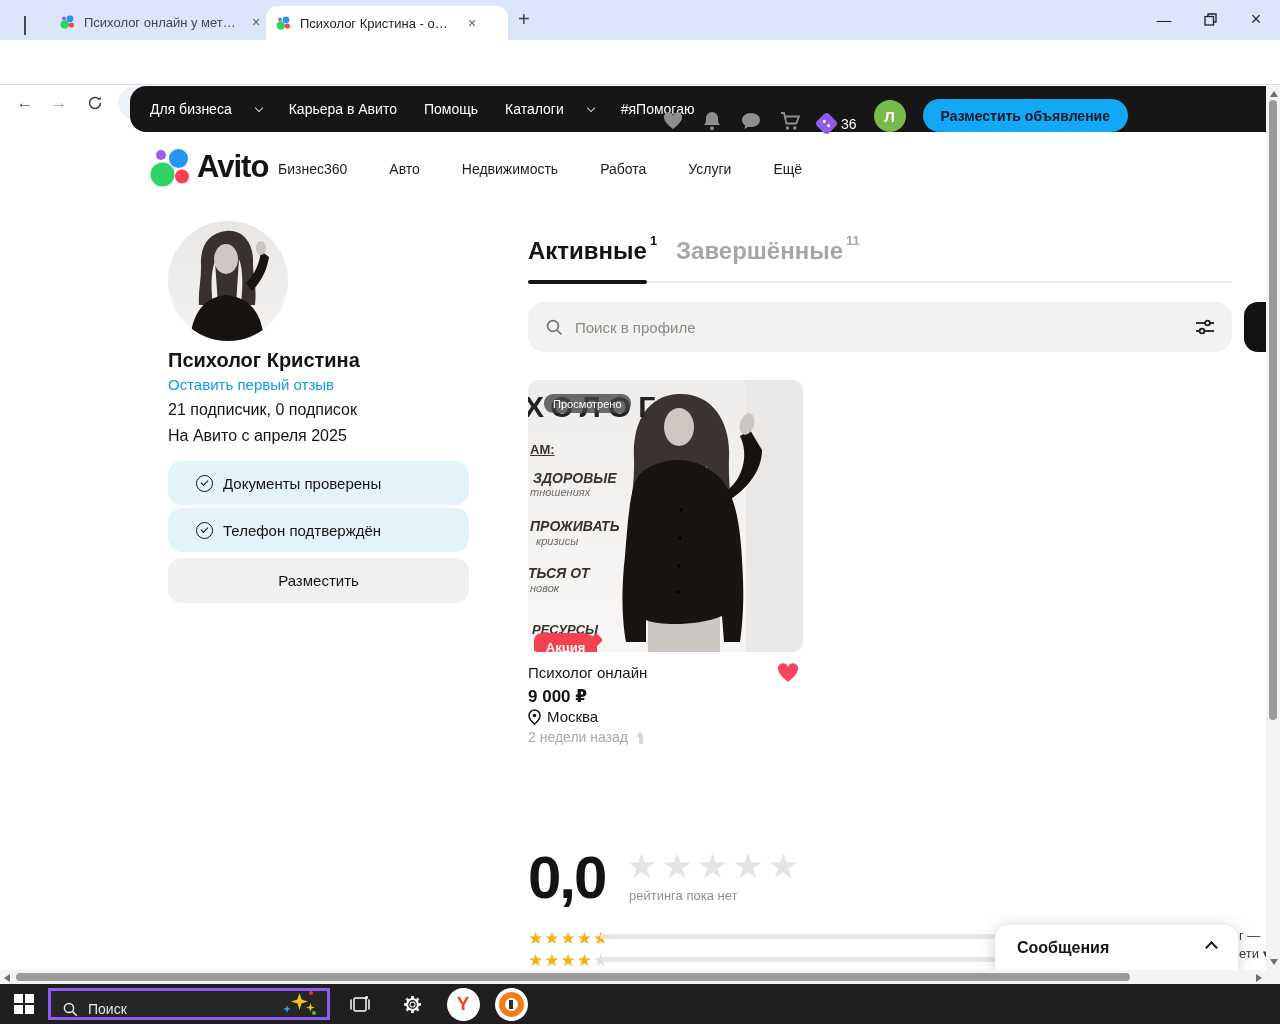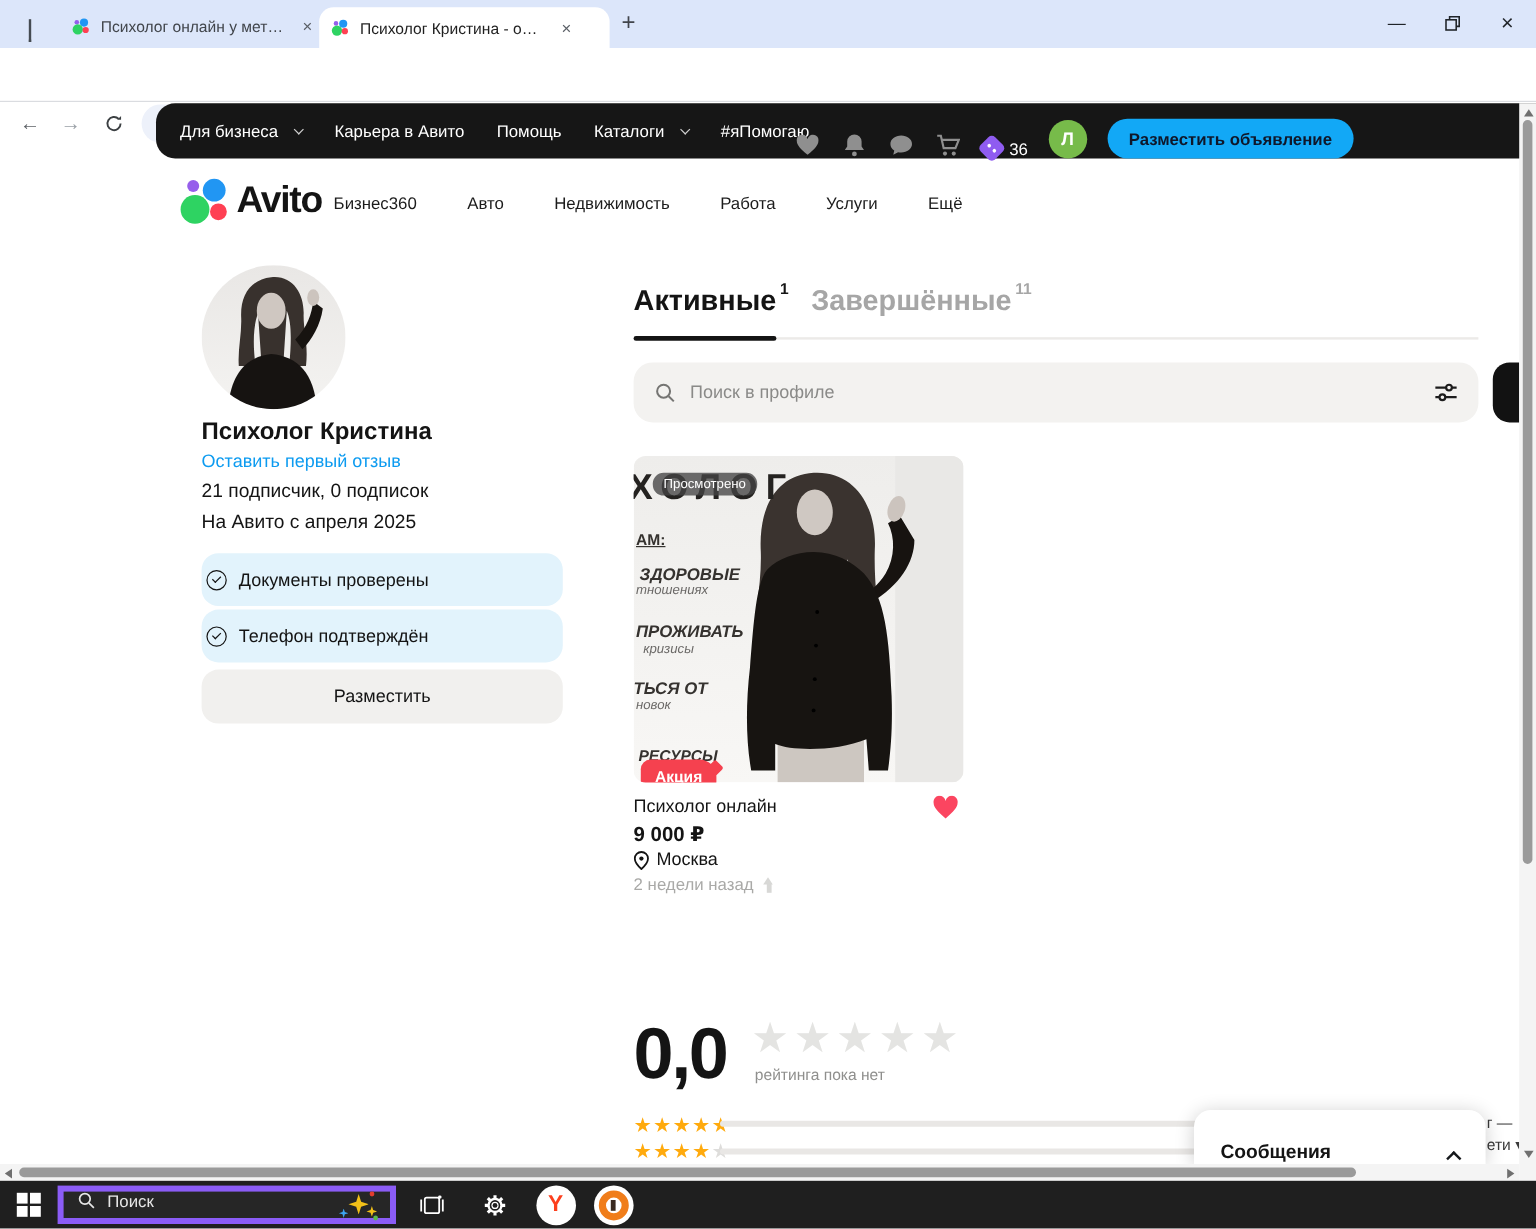--- a/index.html
+++ b/index.html
@@ -21,40 +21,40 @@
   .winbtn{position:absolute;top:0;width:46px;height:38px;display:flex;align-items:center;justify-content:center;font-size:15px;color:#1f2328}
   .toolbar{position:absolute;left:0;top:40px;width:1280px;height:45px;background:#fff;border-bottom:1px solid #dadce0}
   .navic{position:absolute;top:50px;width:26px;height:26px;display:flex;align-items:center;justify-content:center;font-size:17px;color:#5f6368;border-radius:50%}
   .omnibox{position:absolute;left:118px;top:47px;width:1022px;height:32px;border-radius:16px;background:#edf1fa;display:flex;align-items:center;padding:0 12px;gap:9px}
   .urltext{flex:1;font-size:13.5px;color:#3c4043;white-space:nowrap;overflow:hidden}
   .fav{width:16px;height:16px;flex:0 0 auto}
 
   
   .siteheader{position:absolute;left:130px;top:86px;width:1150px;height:46px;background:#161616;border-radius:16px 0 0 16px;color:#fff}
   .sh-nav{position:absolute;left:20px;top:0;height:46px;display:flex;align-items:center;gap:27px;font-size:14px}
-  .sh-nav .itm{display:flex;align-items:center;gap:14px;cursor:pointer;white-space:nowrap}
+  .sh-nav .itm{display:flex;align-items:center;gap:24px;cursor:pointer;white-space:nowrap}
   .sh-nav .c{width:6px;height:6px;border-right:1.6px solid #cfcfcf;border-bottom:1.6px solid #cfcfcf;transform:rotate(45deg);margin-top:-3px}
   .sh-right{position:absolute;right:152px;top:0;height:46px;display:flex;align-items:flex-end;gap:17px}
   .ghost-ic{width:22px;height:22px;display:flex;align-items:center;justify-content:center}
   .bonus{display:flex;align-items:center;gap:6px;font-size:14px;color:#fff}
   .bonus .dj{width:17px;height:17px;background:#8f5cf0;border-radius:4px;transform:rotate(45deg);position:relative}
   .bonus .dj::before,.bonus .dj::after{content:"";position:absolute;width:3px;height:3px;border-radius:50%;background:#fff;left:4px;top:7px}
   .bonus .dj::after{left:10px}
   .avatar-mini{width:32px;height:32px;border-radius:50%;background:#77bb4a;color:#fff;font-size:15px;font-weight:700;display:flex;align-items:center;justify-content:center}
   .cta{height:33px;padding:0 18px;border-radius:17px;background:#12a8f6;color:#0f172a;font-size:14px;font-weight:700;display:flex;align-items:center;border:none;cursor:pointer}
 
   
   .brandtext{position:absolute;left:197px;top:149px;font-size:31px;font-weight:800;letter-spacing:-1px;color:#141414}
   .brandlinks{position:absolute;left:278px;top:161px;display:flex;gap:42px;font-size:14px;color:#1c1c1c}
 
   
   .pfname{position:absolute;left:168px;top:349px;font-size:20px;font-weight:700;color:#141414}
   .pflink{position:absolute;left:168px;top:376px;font-size:15px;color:#0d9bf0;cursor:pointer}
   .pfline{position:absolute;left:168px;font-size:16px;color:#141414}
-  .badge{position:absolute;left:168px;width:301px;height:44px;background:#e2f3fc;border-radius:14px;display:flex;align-items:center;gap:10px;padding:0 4px;font-size:15px;color:#141414}
+  .badge{position:absolute;left:168px;width:301px;height:44px;background:#e2f3fc;border-radius:14px;display:flex;align-items:center;gap:10px;padding:0 28px;font-size:15px;color:#141414}
   .checkc{width:17px;height:17px;border:1.6px solid #141414;border-radius:50%;position:relative;flex:0 0 auto}
   .checkc::after{content:"";position:absolute;left:4px;top:4.5px;width:6px;height:3px;border-left:1.6px solid #141414;border-bottom:1.6px solid #141414;transform:rotate(-45deg)}
   .unsub{position:absolute;left:168px;top:558px;width:301px;height:45px;background:#f1f0ee;border-radius:14px;font-size:15px;color:#141414;display:flex;align-items:center;justify-content:center;cursor:pointer}
 
   
   .tabbig{position:absolute;top:237px;font-size:24px;font-weight:700;color:#141414;cursor:pointer}
   .tabbig sup{font-size:13px;font-weight:700;vertical-align:top;position:relative;top:-4px;margin-left:3px}
   .tabbig.gray{color:#a6a6a6}
   .tabline{position:absolute;left:528px;top:281px;width:704px;height:2px;background:#eceae8}
   .tabline-active{position:absolute;left:528px;top:280px;width:119px;height:4px;background:#141414;border-radius:2px}
@@ -78,37 +78,37 @@
 
   .rvhead{position:absolute;left:528px;top:803px;font-size:24px;font-weight:700;color:#141414}
   .score{position:absolute;left:528px;top:843px;font-size:60px;font-weight:800;letter-spacing:-2px;color:#141414}
   .bigstars{position:absolute;left:626px;top:846px;font-size:35px;letter-spacing:4px;color:#e4e4e2}
   .scorenote{position:absolute;left:629px;top:888px;font-size:13px;color:#8f8f8d}
   .rstars{position:absolute;left:528px;font-size:17px;letter-spacing:1px;color:#ffaa0d;white-space:nowrap}
   .rstars .g{color:#dedddb}
   .rbar{position:absolute;left:600px;width:632px;height:5px;border-radius:3px;background:#e9e7e5}
 
   
-  .msgr{position:absolute;left:995px;top:925px;width:243px;height:45px;background:#fff;border-radius:14px 14px 0 0;box-shadow:0 2px 16px rgba(0,0,0,.2);z-index:5;display:flex;align-items:flex-end;justify-content:space-between;padding:0 22px;cursor:pointer}
+  .msgr{position:absolute;left:995px;top:925px;width:243px;height:45px;background:#fff;border-radius:14px 14px 0 0;box-shadow:0 2px 16px rgba(0,0,0,.2);z-index:5;display:flex;align-items:center;justify-content:space-between;padding:0 22px;cursor:pointer}
   .msgr .t{font-size:16px;font-weight:700;color:#141414}
   .edgefrag{position:absolute;font-size:13px;color:#3a3a3a;white-space:nowrap;overflow:hidden;width:27px}
 
   
   .vsb{position:absolute;left:1266px;top:86px;width:14px;height:884px;background:#f4f4f4;z-index:6}
   .vsb .th{position:absolute;left:3px;top:14px;width:8px;height:620px;border-radius:4px;background:#9a9a9a}
   .tri{width:0;height:0;position:absolute}
   .hsb{position:absolute;left:0;top:970px;width:1266px;height:14px;background:#f4f4f4;z-index:6}
   .hsb .th{position:absolute;left:16px;top:3px;width:1114px;height:8px;border-radius:4px;background:#9a9a9a}
 
   
   .taskbar{position:absolute;left:0;top:984px;width:1280px;height:40px;background:#1f1f1f;z-index:10;color:#fff}
   .tb-ic{position:absolute;top:0;height:40px;display:flex;align-items:center;justify-content:center}
   .winlogo{display:grid;grid-template-columns:9px 9px;grid-template-rows:9px 9px;gap:1.5px}
   .winlogo i{background:#fff}
-  .tbsearch{position:absolute;left:48px;top:4px;width:282px;height:32px;background:#262626;border:5px solid #8b5cf6;display:flex;align-items:flex-start;gap:10px;padding:0 12px}
+  .tbsearch{position:absolute;left:48px;top:4px;width:282px;height:32px;background:#262626;border:3px solid #8b5cf6;display:flex;align-items:flex-end;gap:10px;padding:0 12px}
   .tbsearch input{flex:1;font-size:14px;color:#eee}
   .tbsearch input::placeholder{color:#e6e6e6}
   .spark{position:relative;width:34px;height:26px}
   .s4{position:absolute;background:#f2c018;clip-path:polygon(50% 0,62% 38%,100% 50%,62% 62%,50% 100%,38% 62%,0 50%,38% 38%)}
   .circapp{width:33px;height:33px;border-radius:50%;background:#fff;display:flex;align-items:center;justify-content:center}
 </style>
 </head>
 <body>
 
 <div class="screen">

